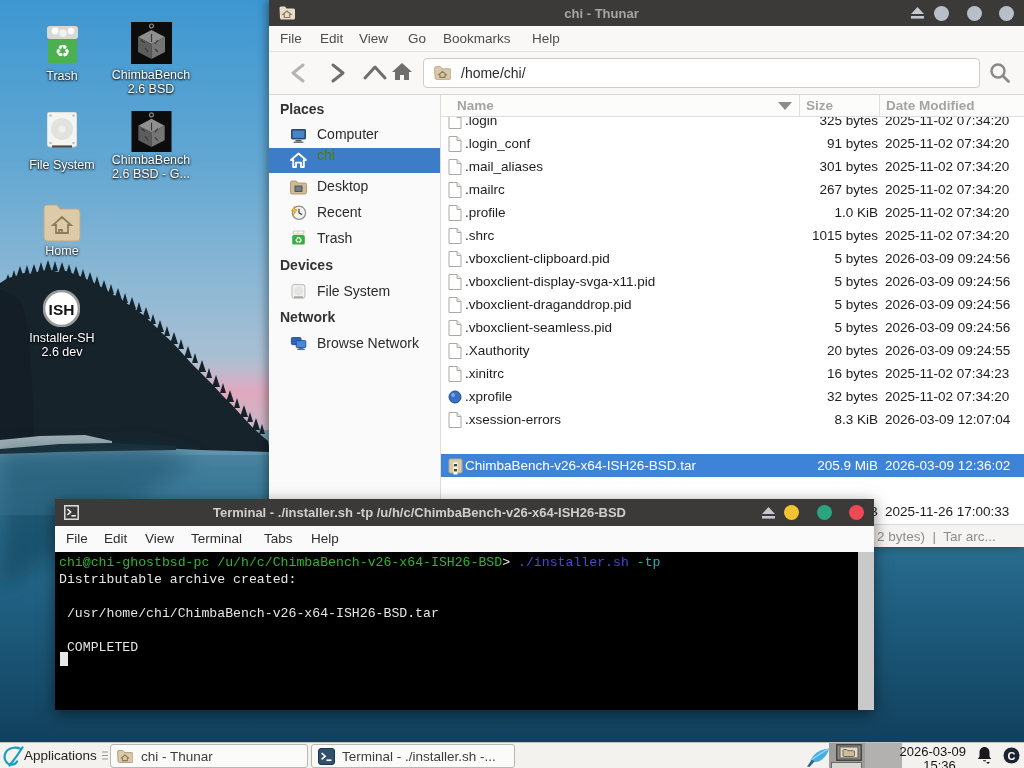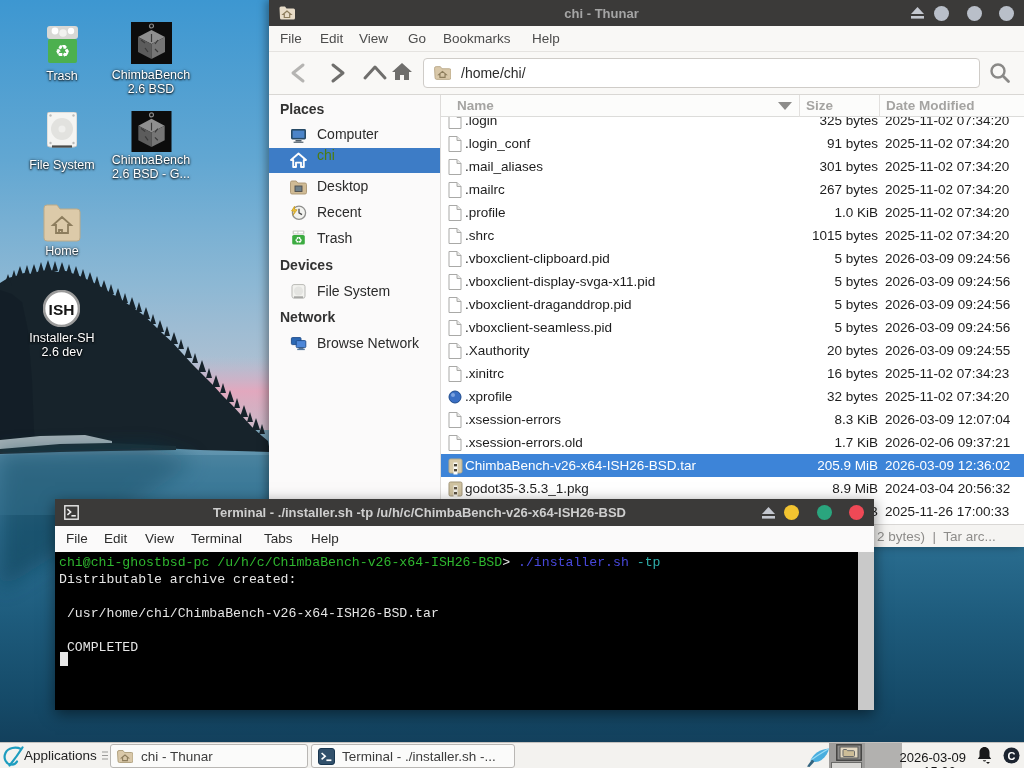--- a/index.html
+++ b/index.html
@@ -400,50 +400,30 @@
         </div>
         <div class="row" style="top:291px">
           <svg width="14" height="16" viewBox="0 0 14 16">
             <path d="M1 .5 h8 l4 4 V15.5 H1 z" fill="#fff" stroke="#a9a9a7" stroke-width="1"></path>
             <path d="M9 .5 v4 h4" fill="#e8e8e6" stroke="#a9a9a7" stroke-width="1"></path>
           </svg>
           <span class="nm">.xsession-errors</span>
           <span class="sz">8.3 KiB</span>
           <span class="dt">2026-03-09 12:07:04</span>
         </div>
-        <div class="row" style="top:314px">
-          <svg width="14" height="16" viewBox="0 0 14 16">
-            <path d="M1 .5 h8 l4 4 V15.5 H1 z" fill="#fff" stroke="#a9a9a7" stroke-width="1"></path>
-            <path d="M9 .5 v4 h4" fill="#e8e8e6" stroke="#a9a9a7" stroke-width="1"></path>
-          </svg>
-          <span class="nm">.xsession-errors.old</span>
-          <span class="sz">1.7 KiB</span>
-          <span class="dt">2026-02-06 09:37:21</span>
-        </div>
         <div class="row sel" style="top:337px">
           <svg width="15" height="17" viewBox="0 0 15 17">
             <rect x="1" y="1" width="13" height="14" rx="1.5" fill="#d8cba9" stroke="#b7a987" stroke-width="1"></rect>
             <rect x="5.5" y="4.5" width="4" height="12" fill="#fdfdfa"></rect>
             <rect x="6" y="6" width="3" height="2.4" fill="#4a4438"></rect>
             <rect x="6" y="11" width="3" height="2.4" fill="#4a4438"></rect>
           </svg>
           <span class="nm">ChimbaBench-v26-x64-ISH26-BSD.tar</span>
           <span class="sz">205.9 MiB</span>
           <span class="dt">2026-03-09 12:36:02</span>
-        </div>
-        <div class="row" style="top:360px">
-          <svg width="15" height="17" viewBox="0 0 15 17">
-            <rect x="1" y="1" width="13" height="14" rx="1.5" fill="#cfc2a0" stroke="#a3977a" stroke-width="1"></rect>
-            <rect x="5.5" y="4.5" width="4" height="12" fill="#f2f0ea"></rect>
-            <rect x="6" y="6" width="3" height="2.4" fill="#5c5244"></rect>
-            <rect x="6" y="11" width="3" height="2.4" fill="#5c5244"></rect>
-          </svg>
-          <span class="nm">godot35-3.5.3_1.pkg</span>
-          <span class="sz">8.9 MiB</span>
-          <span class="dt">2024-03-04 20:56:32</span>
         </div>
         <div class="row" style="top:383px">
           <svg width="15" height="17" viewBox="0 0 15 17">
             <rect x="1" y="1" width="13" height="14" rx="1.5" fill="#cfc2a0" stroke="#a3977a" stroke-width="1"></rect>
             <rect x="5.5" y="4.5" width="4" height="12" fill="#f2f0ea"></rect>
             <rect x="6" y="6" width="3" height="2.4" fill="#5c5244"></rect>
             <rect x="6" y="11" width="3" height="2.4" fill="#5c5244"></rect>
           </svg>
           <span class="nm">Installer-SH-bsd.tar</span>
           <span class="sz">8.1 MiB</span>
@@ -521,21 +501,21 @@
  </svg>
  <div style="position:absolute;left:829px;top:0;width:73px;height:26px;background:#b2b1af"></div>
  <div style="position:absolute;left:829px;top:0;width:36px;height:26px;background:#9e9d9b"></div>
  <svg style="position:absolute;left:836px;top:1px" width="26" height="17" viewBox="0 0 26 17">
   <rect x="0.8" y="0.8" width="24.4" height="15.4" fill="#8d8c8a" stroke="#3e3e3c" stroke-width="1.4"></rect>
   <rect x="4" y="3" width="18" height="11" fill="#e4d9c2" stroke="#5a5a58" stroke-width="1"></rect>
   <path d="M7 11.5 v-5 q0-1 1-1 h2.5 l1 1.2 h6 q1 0 1 1 v3.8 q0 1-1 1 h-9.5 q-1 0-1-1 z" fill="#cdbd97" stroke="#6a6a68" stroke-width="1"></path>
  </svg>
  <div style="position:absolute;left:831px;top:19px;width:31px;height:7px;background:#d8d7d4;border:1px solid #6a6a68"></div>
  <div style="position:absolute;left:893px;top:0;width:73px;text-align:right;font-size:13px;line-height:13px;color:#141414">
-      <span style="display:block;margin-top:8px">2026-03-09</span>
+      <span style="display:block;margin-top:2px">2026-03-09</span>
       <span style="display:block;margin-top:1px;text-align:center;margin-left:20px">15:36</span>
     </div>
  <svg style="position:absolute;left:976px;top:3px" width="17" height="18" viewBox="0 0 17 18">
   <path d="M8.5 1 C5.5 1 3.5 3.4 3.5 6.5 v4 L1.8 13 h13.4 L13.5 10.5 v-4 C13.5 3.4 11.5 1 8.5 1 z" fill="#1a1a1a"></path>
   <path d="M6.8 14.2 a1.8 1.8 0 0 0 3.4 0 z" fill="#1a1a1a"></path>
   <polygon points="10,16 14,16 12,18" fill="#1a1a1a"></polygon>
  </svg>
  <svg style="position:absolute;left:1003px;top:4px" width="17" height="17" viewBox="0 0 17 17">
   <circle cx="8.5" cy="8.5" r="8" fill="#1c2430"></circle>
   <text x="8.5" y="12.5" font-size="11" font-weight="bold" fill="#fff" text-anchor="middle" font-family="Liberation Sans">C</text>

